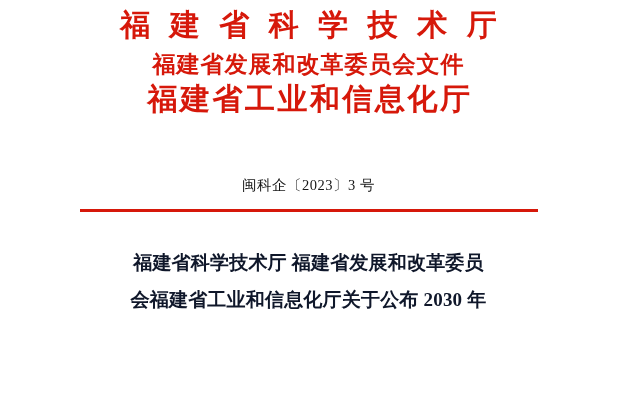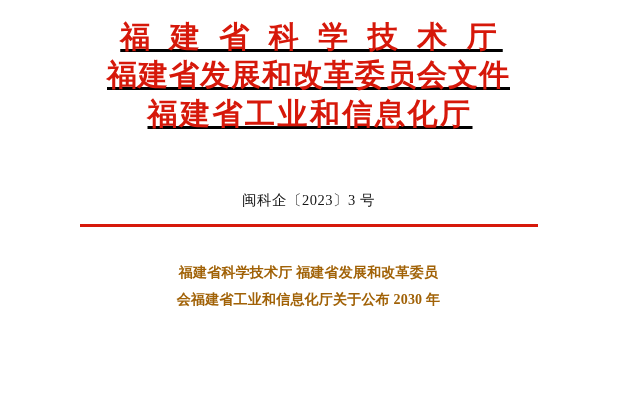--- a/index.html
+++ b/index.html
@@ -14,39 +14,39 @@
     overflow: hidden;
   }
   .page {
     position: relative;
     width: 617px;
     height: 409px;
     background: #ffffff;
     box-sizing: border-box;
   }
   .masthead {
-    padding-top: 18px;
+    padding-top: 6px;
     text-align: center;
-    text-decoration: underline;
   }
   .masthead-line {
     color: #d6180a;
     font-family: "Liberation Serif", serif;
     font-weight: bold;
     line-height: 1.28;
     white-space: nowrap;
   }
   .masthead-line-1 {
     font-size: 30px;
     letter-spacing: 6px;
     padding-left: 6px;
   }
   .masthead-line-2 {
-    font-size: 30px;
+    font-size: 23px;
     letter-spacing: 1px;
+    margin-top: 6px;
   }
   .masthead-line-3 {
     font-size: 30px;
     letter-spacing: 2.5px;
     padding-left: 3px;
     text-align: center;
   }
   .doc-number {
     margin-top: 58px;
     text-align: center;
@@ -58,24 +58,24 @@
   .red-rule {
     margin: 14px auto 0 auto;
     width: 458px;
     height: 2.6px;
     background: #d6180a;
   }
   .title-block {
     margin: 32px auto 0 auto;
     width: 440px;
     text-align: center;
-    color: #a16207;
+    color: #0f172a;
     font-family: "Liberation Serif", serif;
     font-weight: bold;
-    font-size: 14px;
+    font-size: 19px;
     line-height: 1.95;
     letter-spacing: 0.2px;
   }
   .title-line {
     white-space: nowrap;
   }
 </style>
 </head>
 <body>
 

